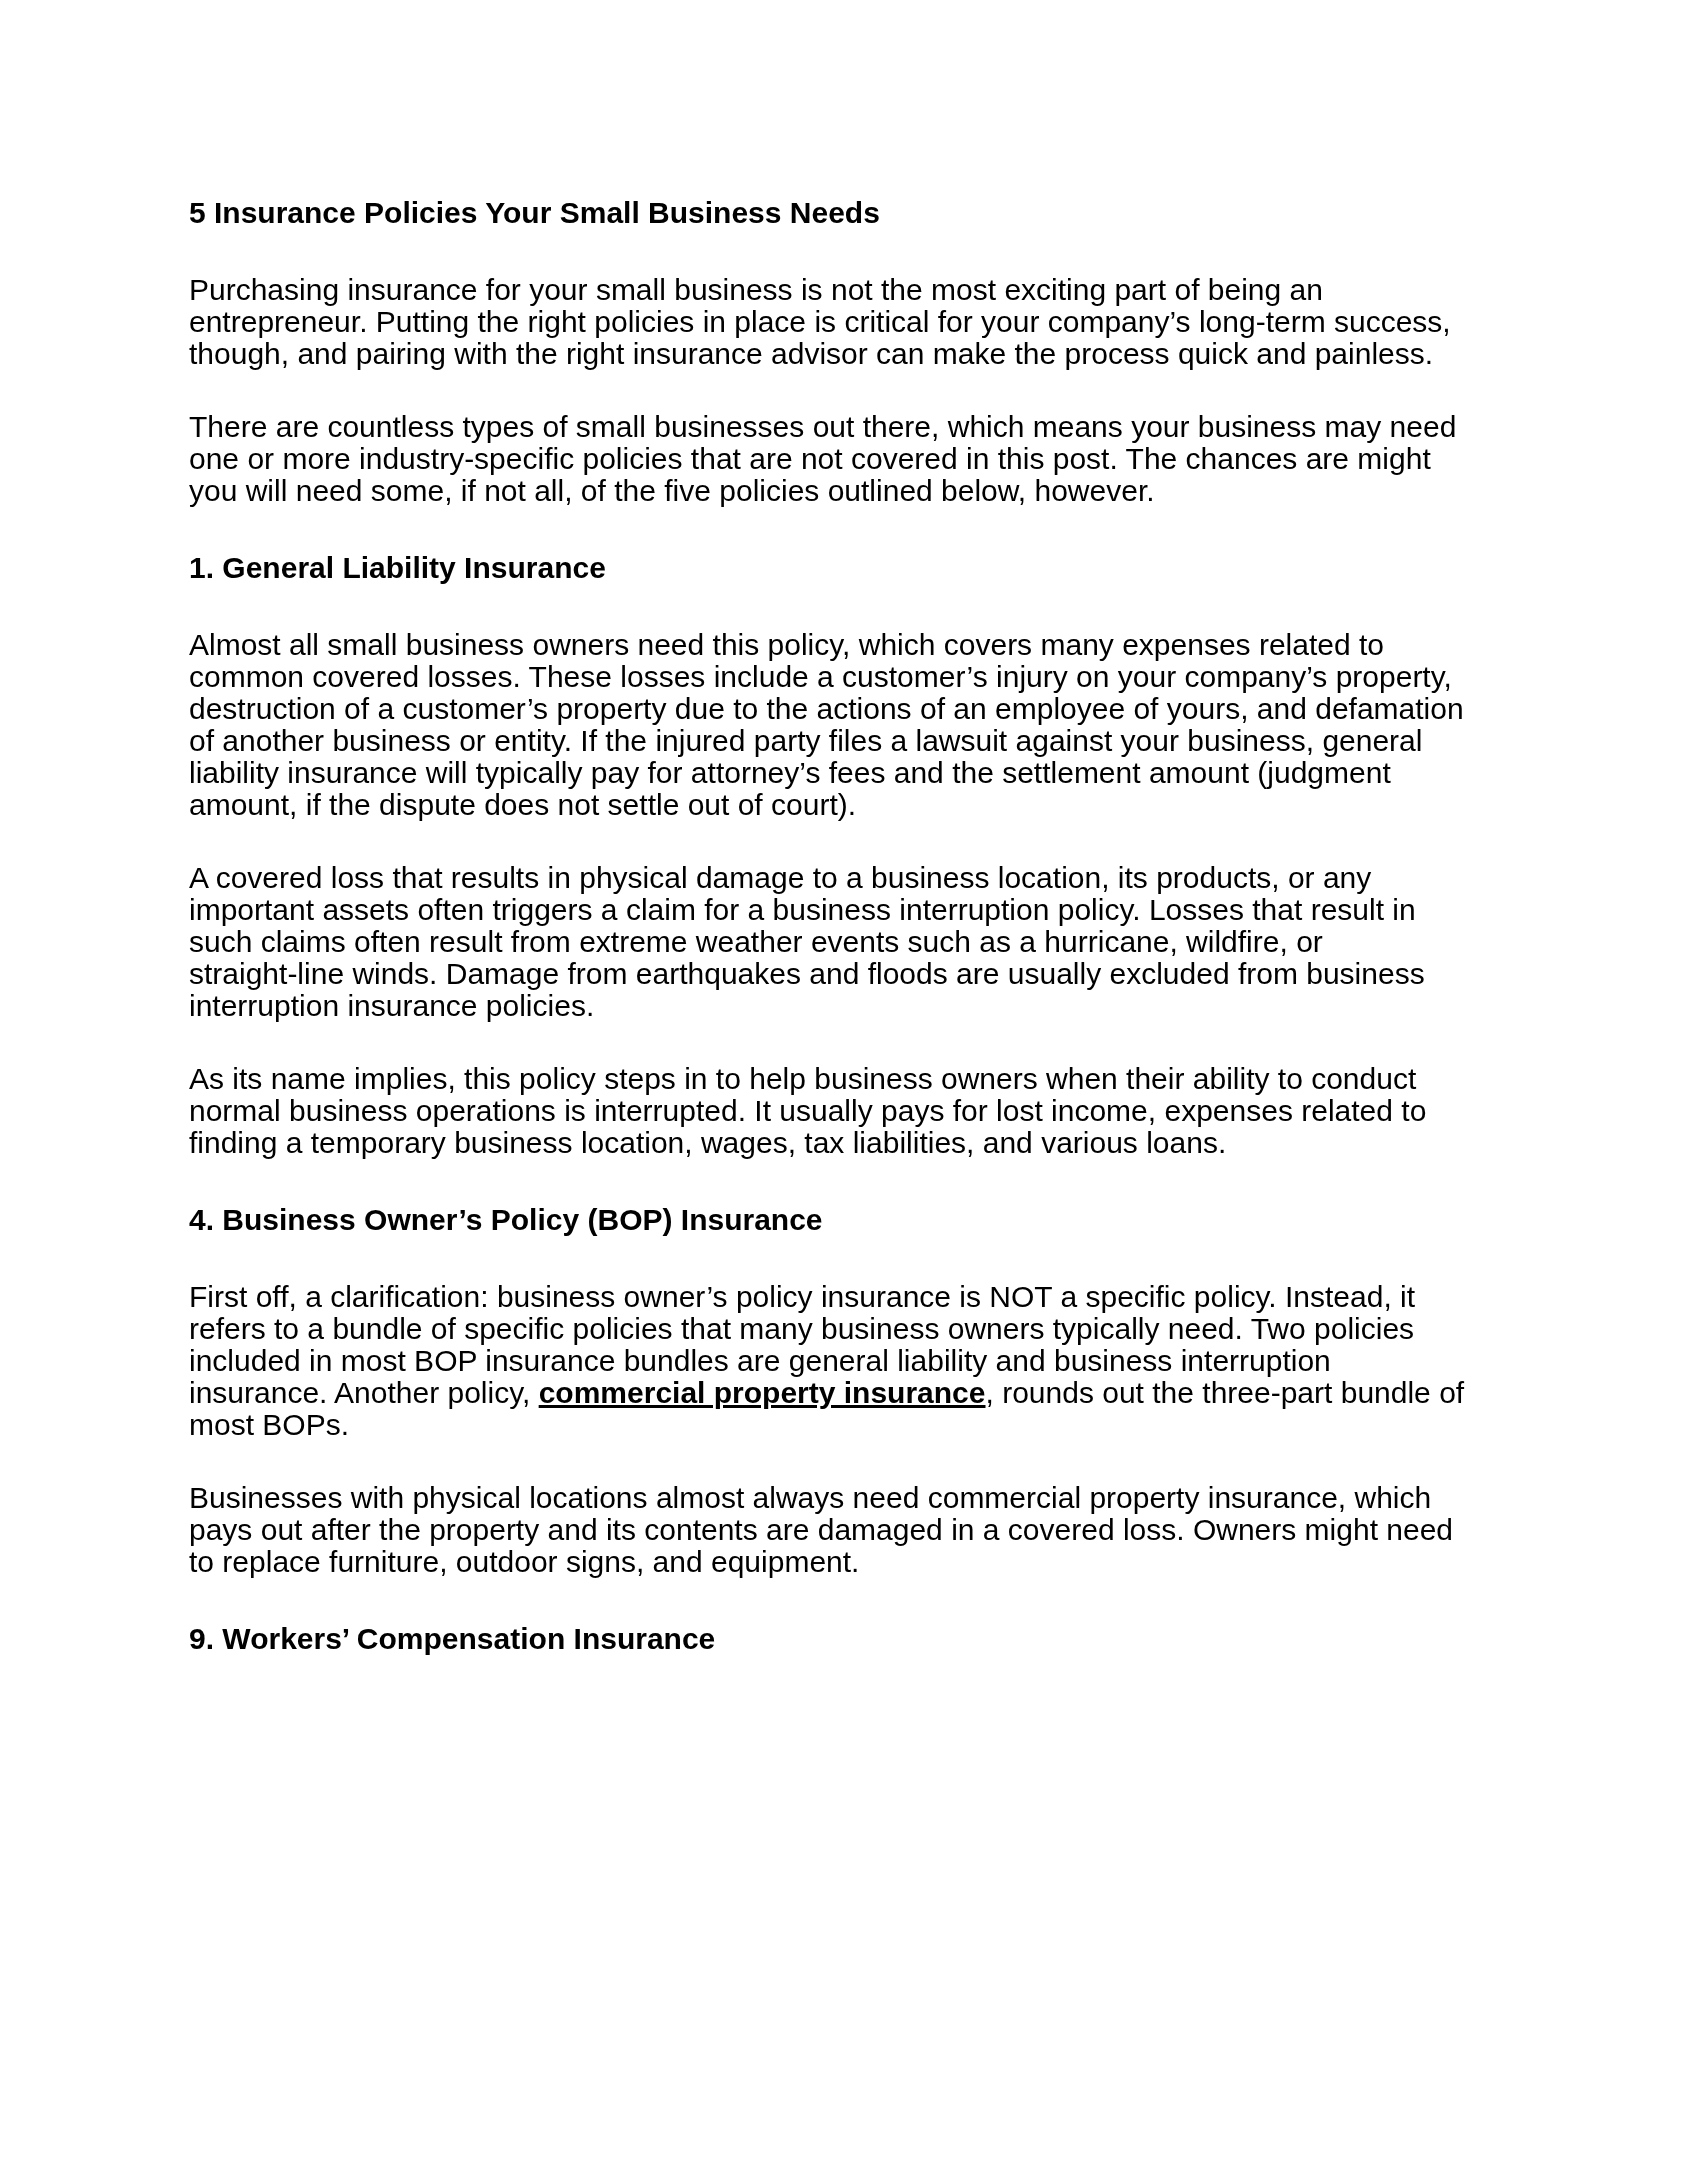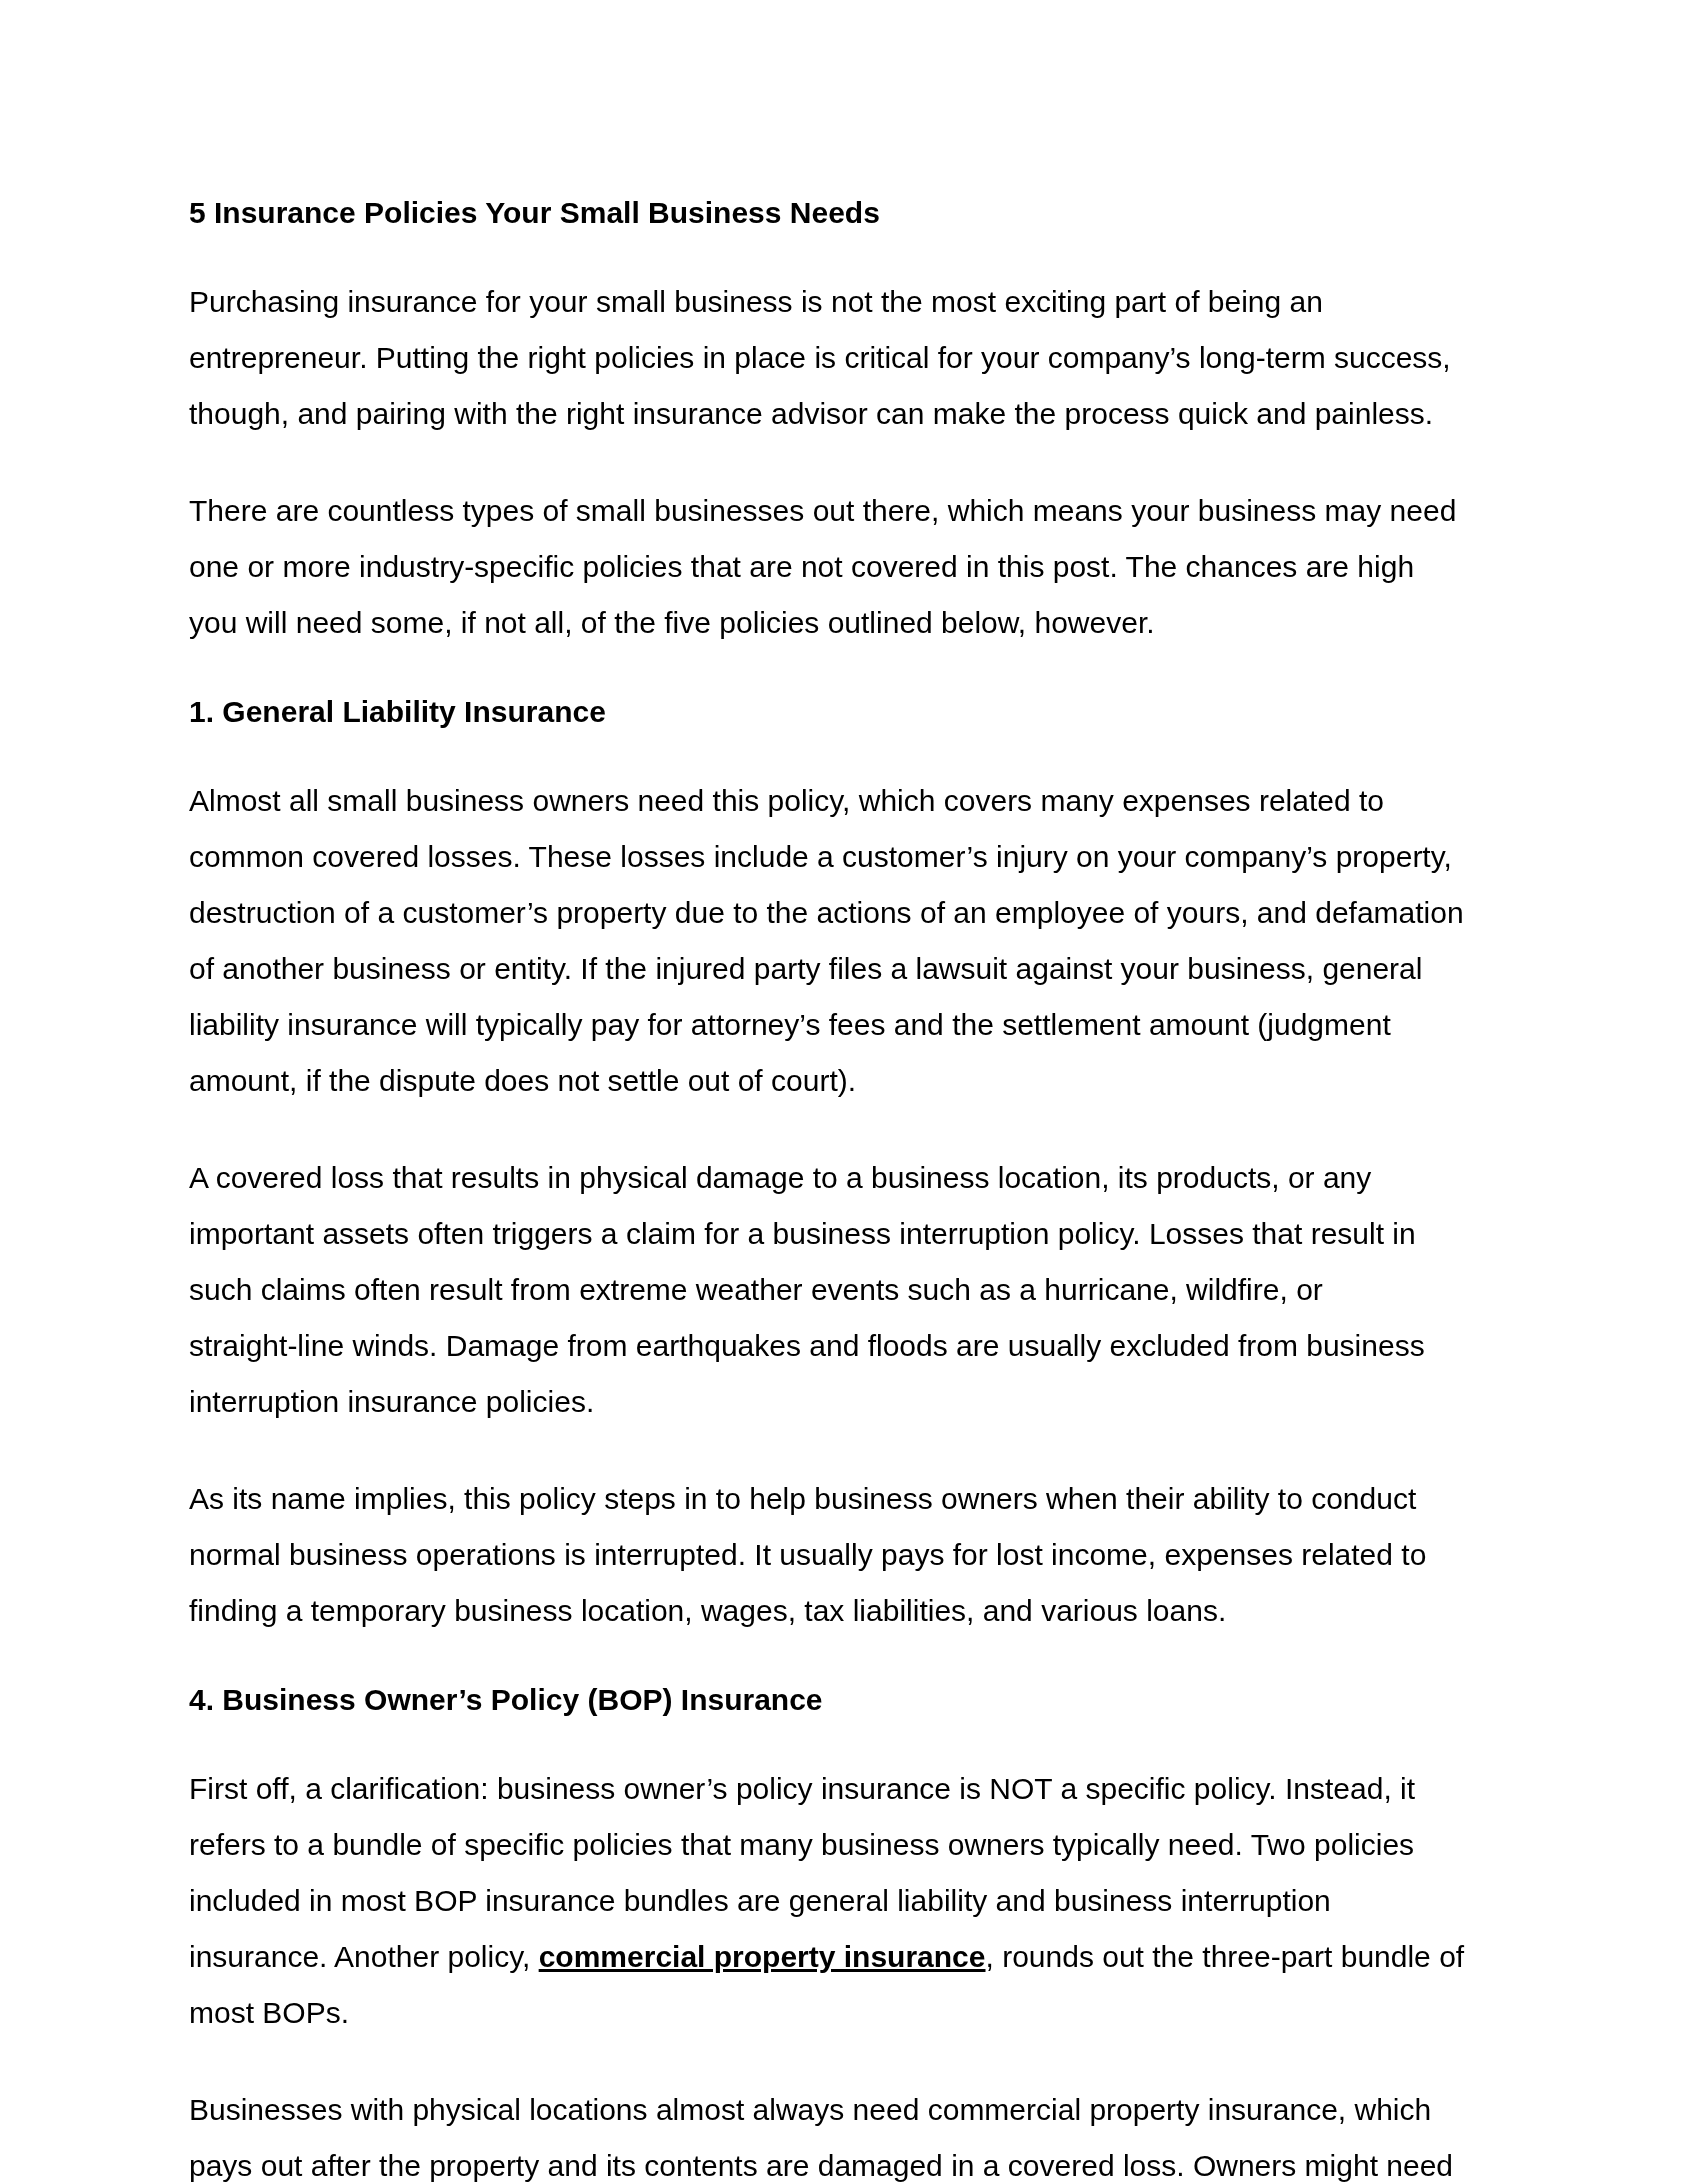--- a/index.html
+++ b/index.html
@@ -31,21 +31,21 @@
   .doc-heading {
     font-size: 30px;
     font-weight: 700;
     line-height: 40px;
     margin: 0 0 41px 0;
     white-space: pre-line;
   }
   .doc-para {
     font-size: 30px;
     font-weight: 400;
-    line-height: 56px;
+    line-height: 32px;
     margin: 0 0 41px 0;
     white-space: pre-line;
   }
   .bold-inline {
     font-weight: 700;
     text-decoration: underline;
   }
 </style>
 </head>
 <body>
@@ -53,21 +53,21 @@
 <div class="page">
   <div class="content">
 
     <div class="doc-title">5 Insurance Policies Your Small Business Needs</div>
 
     <div class="doc-para">Purchasing insurance for your small business is not the most exciting part of being an
 entrepreneur. Putting the right policies in place is critical for your company’s long-term success,
 though, and pairing with the right insurance advisor can make the process quick and painless.</div>
 
     <div class="doc-para">There are countless types of small businesses out there, which means your business may need
-one or more industry-specific policies that are not covered in this post. The chances are high
+one or more industry-specific policies that are not covered in this post. The chances are might
 you will need some, if not all, of the five policies outlined below, however.</div>
 
     <div class="doc-heading">1. General Liability Insurance</div>
 
     <div class="doc-para">Almost all small business owners need this policy, which covers many expenses related to
 common covered losses. These losses include a customer’s injury on your company’s property,
 destruction of a customer’s property due to the actions of an employee of yours, and defamation
 of another business or entity. If the injured party files a lawsuit against your business, general
 liability insurance will typically pay for attorney’s fees and the settlement amount (judgment
 amount, if the dispute does not settle out of court).</div>

